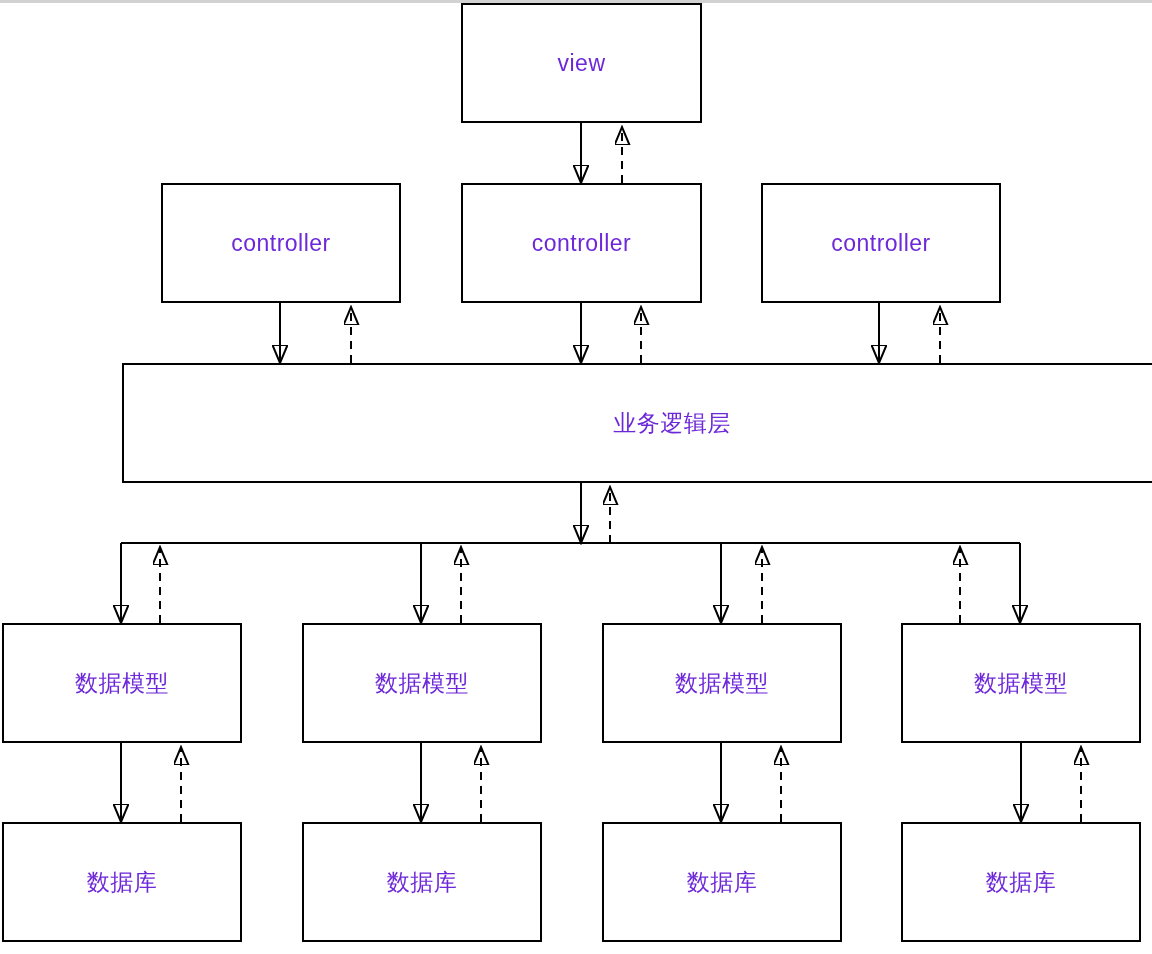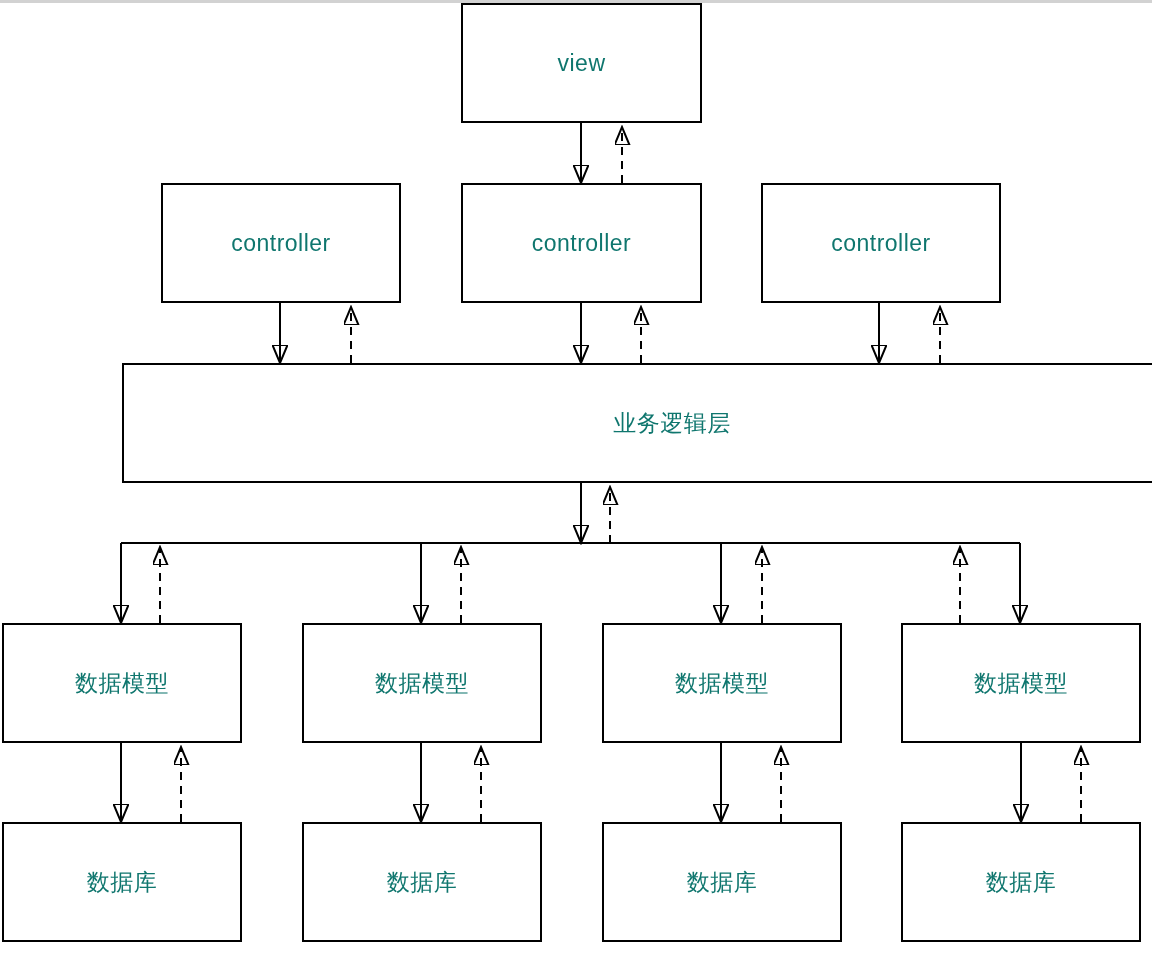--- a/index.html
+++ b/index.html
@@ -19,21 +19,21 @@
   }
   .node {
     position: absolute;
     box-sizing: border-box;
     border: 2px solid #000000;
     background: #ffffff;
     display: flex;
     align-items: center;
     justify-content: center;
     font-size: 23px;
-    color: #0f766e;
+    color: #6d28d9;
     letter-spacing: 0.5px;
   }
   .edges {
     position: absolute;
     left: 0; top: 0;
     pointer-events: none;
   }
   .edges line, .edges path { stroke: #000000; stroke-width: 2; fill: none; }
   .edges line.dashed { stroke-dasharray: 8 6; }
 </style>

